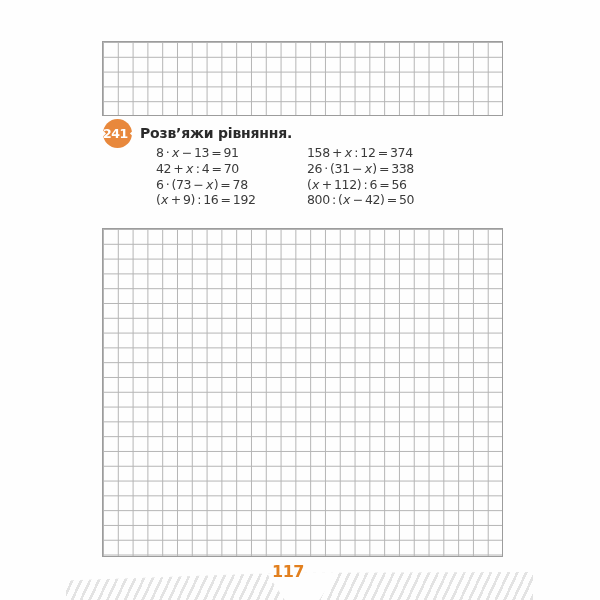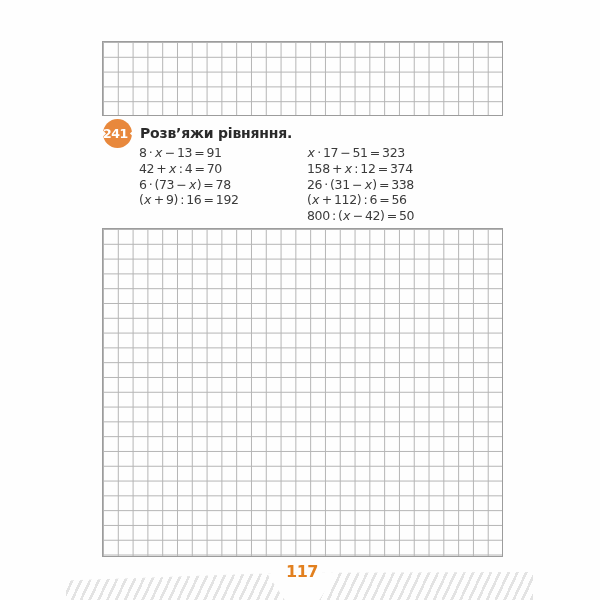--- a/index.html
+++ b/index.html
@@ -68,21 +68,21 @@
 
   
   .eq-col{
     position:absolute;
     top:145px;
     color:var(--text);
     font-size:12.5px;
     letter-spacing:-0.35px;
     word-spacing:-1.5px;
   }
-  .eq-col.left{left:139px;}
+  .eq-col.left{left:156px;}
   .eq-col.right{left:307px;}
   .eq{height:15.8px;line-height:15.8px;white-space:nowrap;}
   .eq i.var{font-style:italic;padding:0 0.5px;}
 
   
   .hatch{
     position:absolute;
     left:66px;top:572px;
     width:467px;height:28px;
     background:repeating-linear-gradient(
@@ -96,21 +96,20 @@
     position:absolute;
     left:200px;top:0;
     width:72px;height:28px;
     background:#fefefe;
     clip-path:polygon(0 0,100% 0,74% 100%,26% 100%);
   }
   .page-number{
     position:absolute;
     left:272px;top:562px;
     width:60px;
-    text-align:center;
     font-size:16px;
     font-weight:bold;
     color:var(--page_number);
     letter-spacing:-0.5px;
   }
 </style>
 </head>
 <body>
 
 <div class="page">
@@ -121,21 +120,20 @@
   <div class="title">Розв’яжи рівняння.</div>
 
   <div class="eq-col left">
     <div class="eq">8 · <i class="var">x</i> − 13 = 91</div>
     <div class="eq">42 + <i class="var">x</i> : 4 = 70</div>
     <div class="eq">6 · (73 − <i class="var">x</i>) = 78</div>
     <div class="eq">(<i class="var">x</i> + 9) : 16 = 192</div>
   </div>
 
   <div class="eq-col right">
-    <div class="eq"><i class="var">x</i> · 17 − 51 = 323</div>
     <div class="eq">158 + <i class="var">x</i> : 12 = 374</div>
     <div class="eq">26 · (31 − <i class="var">x</i>) = 338</div>
     <div class="eq">(<i class="var">x</i> + 112) : 6 = 56</div>
     <div class="eq">800 : (<i class="var">x</i> − 42) = 50</div>
   </div>
 
   <div class="grid grid-main"></div>
 
   <div class="hatch">
     <div class="notch"></div>

